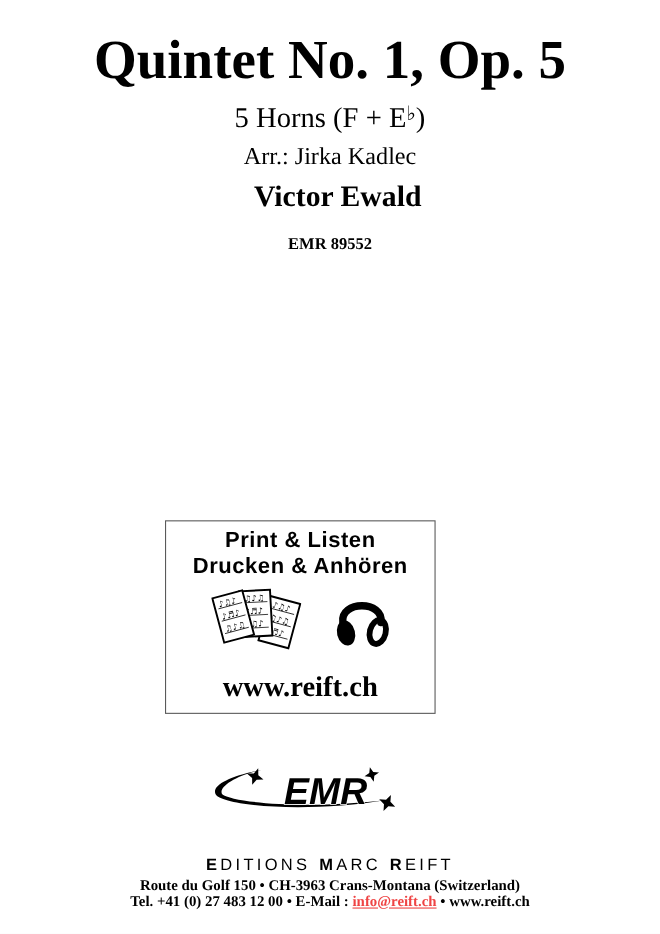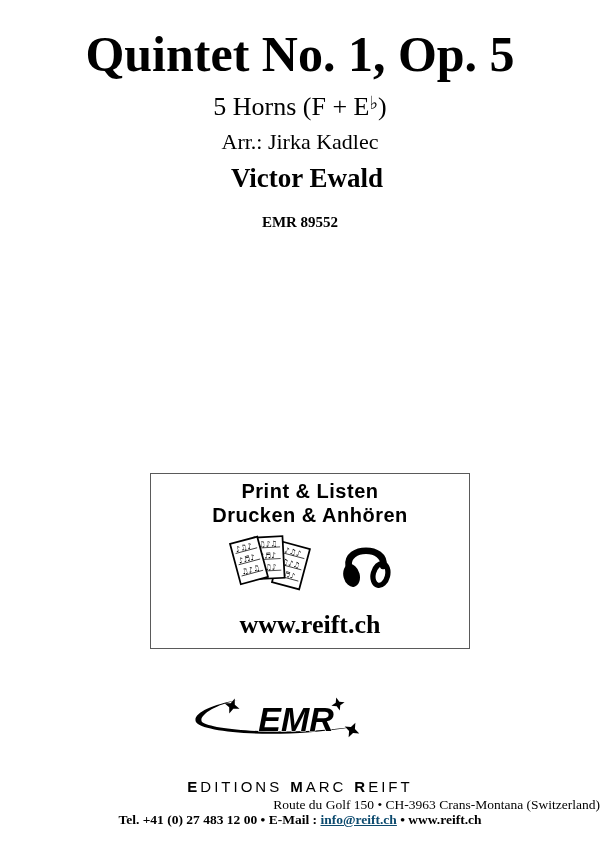--- a/index.html
+++ b/index.html
@@ -22,21 +22,21 @@
   }
   .subtitle { top: 88px; font-size: 26px; line-height: 30px; font-weight: normal; }
   .subtitle sup { font-size: 70%; vertical-align: 6px; }
   .arranger { top: 131px; font-size: 22px; line-height: 22px; }
   .composer { top: 162px; font-size: 27px; line-height: 32px; font-weight: bold; padding-left: 14px; }
   .catalog  { top: 213px; font-size: 15px; line-height: 18px; font-weight: bold; text-align: center; }
 
   .promo-box {
     position: absolute;
     left: 150px; top: 473px;
-    width: 320px; height: 176px;
+    width: 246px; height: 176px;
     box-sizing: border-box;
     border: 1.5px solid #5a5a5a;
     text-align: center;
     padding-top: 5px;
   }
   .promo-line {
     font-family: "Liberation Sans", sans-serif;
     font-weight: bold;
     font-size: 20px; line-height: 24px;
     letter-spacing: 0.5px;
@@ -57,23 +57,23 @@
   .publisher-name {
     top: 777px;
     font-family: "Liberation Sans", sans-serif;
     font-size: 15px; line-height: 19px;
     letter-spacing: 3px;
     white-space: nowrap;
   }
   .publisher-name .initial { font-weight: bold; }
   .publisher-name .word-gap { display: inline-block; width: 8px; }
 
-  .address-line { top: 797px; font-size: 13.5px; line-height: 15px; font-weight: normal; text-align: right; }
+  .address-line { top: 797px; font-size: 13.5px; line-height: 15px; font-weight: bold; }
   .contact-line { top: 812px; font-size: 13.5px; line-height: 15px; font-weight: bold; }
-  .contact-line .email { text-decoration: underline; color: #0c4a6e; }
+  .contact-line .email { text-decoration: underline; color: #ef4444; }
 </style>
 </head>
 <body>
 
 <div class="page">
 
   <div class="abs-center title">Quintet No. 1, Op. 5</div>
 
   <div class="abs-center subtitle"><span>5 Horns (F + E</span><sup>♭</sup><span>)</span></div>
 

